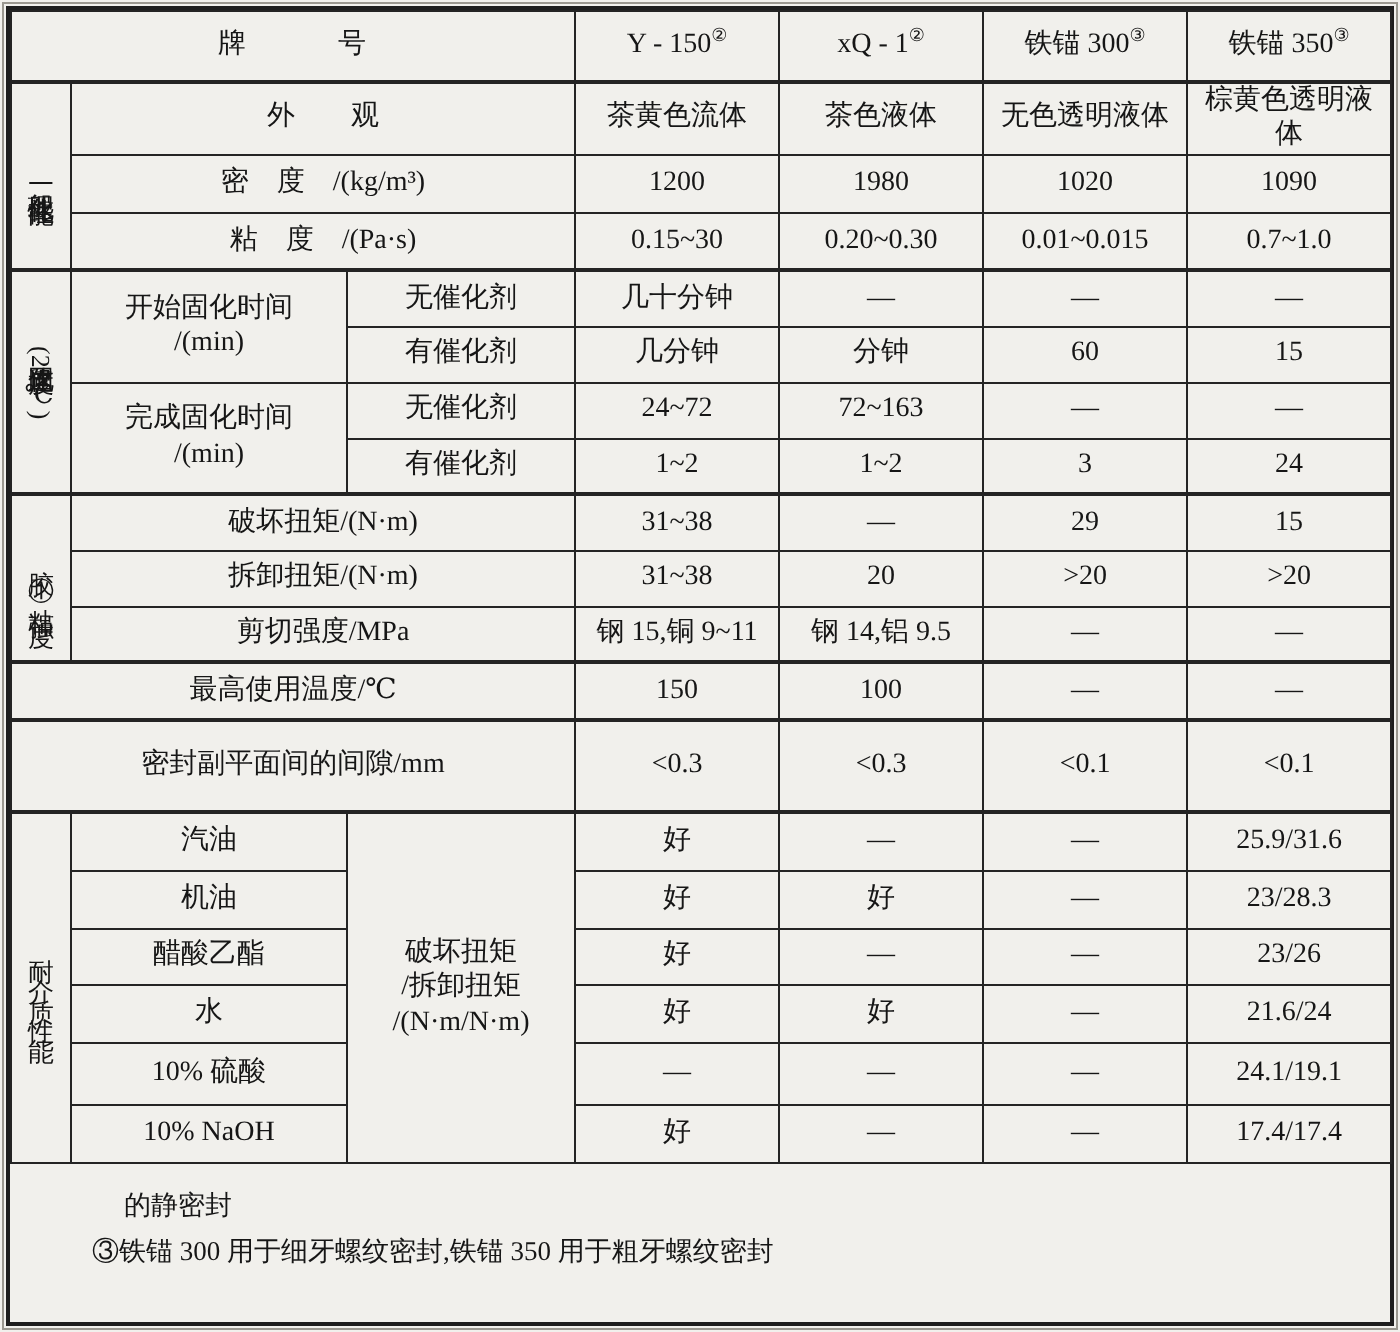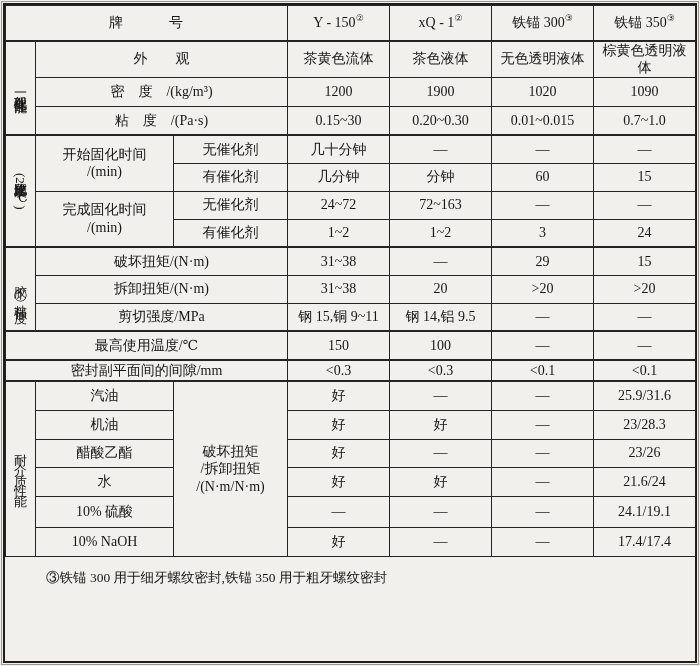--- a/index.html
+++ b/index.html
@@ -93,21 +93,21 @@
           </td>
       <td colspan="2" class="lbl">外　　观</td>
       <td>茶黄色流体</td>
       <td>茶色液体</td>
       <td>无色透明液体</td>
       <td>棕黄色透明液体</td>
     </tr>
     <tr style="height:29px">
       <td colspan="2" class="lbl">密　度　/(kg/m³)</td>
       <td>1200</td>
-      <td>1900</td>
+      <td>1980</td>
       <td>1020</td>
       <td>1090</td>
     </tr>
     <tr style="height:29px">
       <td colspan="2" class="lbl">粘　度　/(Pa·s)</td>
       <td>0.15~30</td>
       <td>0.20~0.30</td>
       <td>0.01~0.015</td>
       <td>0.7~1.0</td>
     </tr>
@@ -173,21 +173,21 @@
       <td>—</td>
     </tr>
 
     <tr style="height:29px" class="sec">
       <td colspan="3" class="lbl">最高使用温度/℃</td>
       <td>150</td>
       <td>100</td>
       <td>—</td>
       <td>—</td>
     </tr>
-    <tr style="height:21px" class="sec">
+    <tr style="height:46px" class="sec">
       <td colspan="3" class="lbl">密封副平面间的间隙/mm</td>
       <td>&lt;0.3</td>
       <td>&lt;0.3</td>
       <td>&lt;0.1</td>
       <td>&lt;0.1</td>
     </tr>
 
     <tr style="height:29px" class="sec">
       <td rowspan="6" class="group">
             <span class="vlabel vl-media">耐介质性能</span>
@@ -233,15 +233,16 @@
       <td class="lbl">10% NaOH</td>
       <td>好</td>
       <td>—</td>
       <td>—</td>
       <td>17.4/17.4</td>
     </tr>
   </tbody>
     </table>
 
   <div class="notes">
+    <p class="note-line note-cont">的静密封</p>
     <p class="note-line">③铁锚 300 用于细牙螺纹密封,铁锚 350 用于粗牙螺纹密封</p>
   </div>
 </div>
 
 </body></html>

